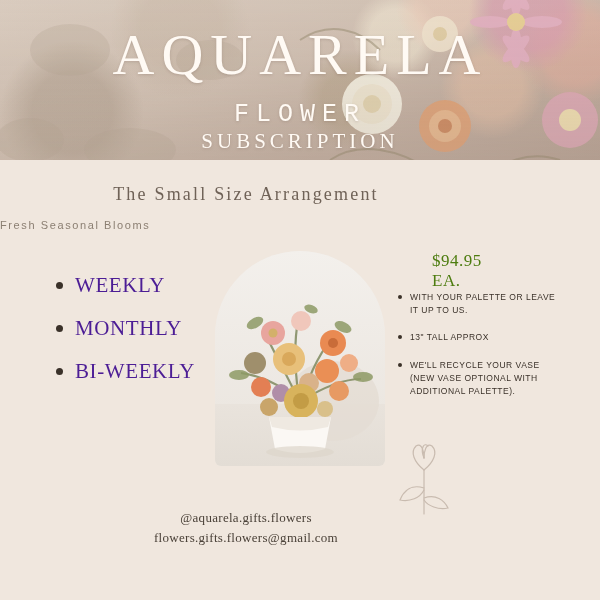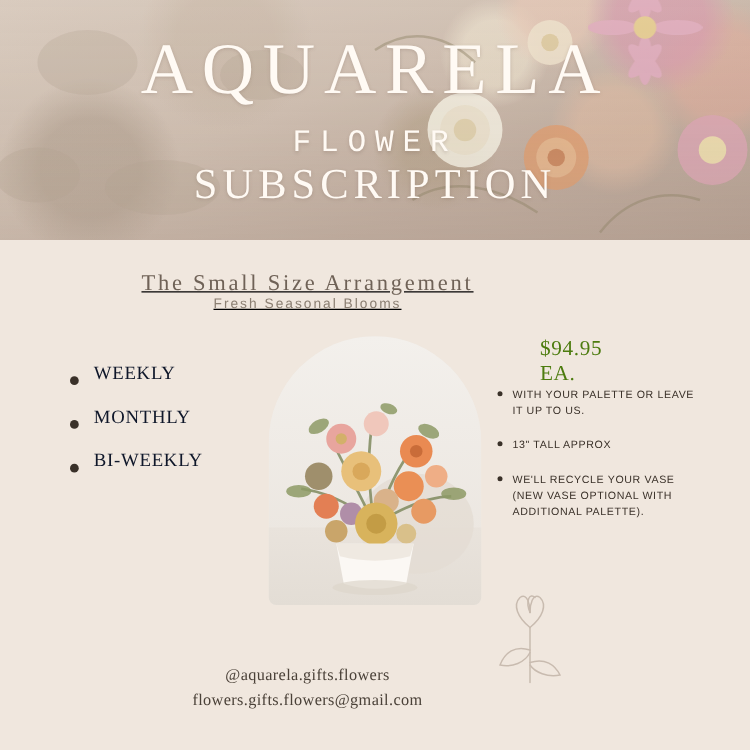--- a/index.html
+++ b/index.html
@@ -18,21 +18,21 @@
     width: 600px;
     height: 600px;
     background: #f0e7de;
     overflow: hidden;
   }
 
   
   .hero {
     position: relative;
     width: 600px;
-    height: 192px;
+    height: 160px;
     overflow: hidden;
     background: #cbb9ad;
   }
   .hero-bg {
     position: absolute;
     inset: 0;
     background:
       radial-gradient(circle at 88% 8%, rgba(214,150,170,0.75) 0 36px, rgba(214,150,170,0) 60px),
       radial-gradient(circle at 74% 4%, rgba(236,200,180,0.6) 0 28px, rgba(236,200,180,0) 48px),
       radial-gradient(circle at 96% 30%, rgba(229,168,150,0.55) 0 34px, rgba(229,168,150,0) 58px),
@@ -69,45 +69,44 @@
   }
   .sub1 {
     font-family: Liberation Mono, monospace;
     font-size: 25px;
     letter-spacing: 7px;
     margin-top: 16px;
     text-shadow: 0 1px 3px rgba(90,70,60,0.22);
   }
   .sub2 {
     font-family: "Liberation Serif", serif;
-    font-size: 34px;
+    font-size: 21px;
     letter-spacing: 4px;
     margin-top: 0;
     text-shadow: 0 1px 3px rgba(90,70,60,0.22);
   }
 
   
   .content {
     position: relative;
     width: 492px;
     height: 404px;
     background: #f0e7de;
-    text-decoration: underline;
   }
   .headline {
     text-align: center;
     padding-top: 24px;
     font-family: "Liberation Serif", serif;
     font-size: 18px;
     letter-spacing: 2.2px;
     color: #6f6257;
   }
   .subheadline {
-    text-align: center;
-    margin-top: 0;
+    text-align: left;
+    margin-top: 14px;
     font-family: "Liberation Sans", sans-serif;
     font-size: 11px;
     letter-spacing: 1.6px;
     color: #8b7f72;
   }
 
   .cols {
     position: relative;
     margin-top: 20px;
     height: 230px;
@@ -115,26 +114,26 @@
 
   
   .list {
     position: absolute;
     left: 56px;
     top: 22px;
     width: 160px;
   }
   .list-item {
     display: flex;
-    align-items: flex-end;
+    align-items: center;
     margin-bottom: 18px;
     font-family: "Liberation Serif", serif;
-    font-size: 15px;
+    font-size: 21px;
     letter-spacing: 0.6px;
-    color: #0f172a;
+    color: #4c1d95;
   }
   .bullet {
     width: 7px; height: 7px;
     border-radius: 50%;
     background: #3a3129;
     margin-right: 12px;
     flex: 0 0 auto;
   }
 
   
@@ -193,21 +192,21 @@
     background: #3a3129;
     margin-right: 8px;
     margin-top: 4px;
     flex: 0 0 auto;
   }
 
   
   .footer {
     position: absolute;
     left: 0; right: 0;
-    bottom: 28px;
+    bottom: 18px;
     text-align: center;
     font-family: "Liberation Serif", serif;
     font-size: 13px;
     color: #4a4138;
     letter-spacing: 0.3px;
     margin-top: 48px;
   }
   .footer div { margin-top: 4px; }
 
   .tulip {

